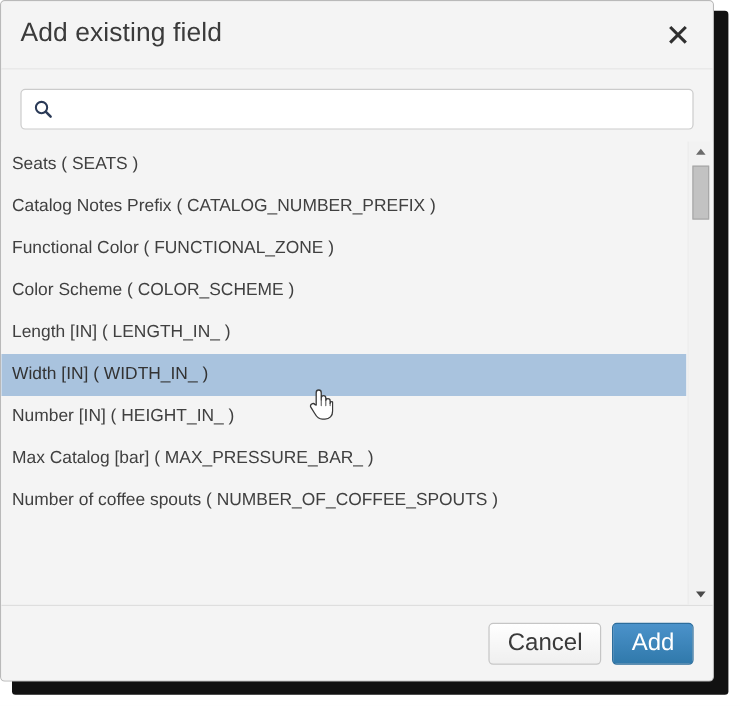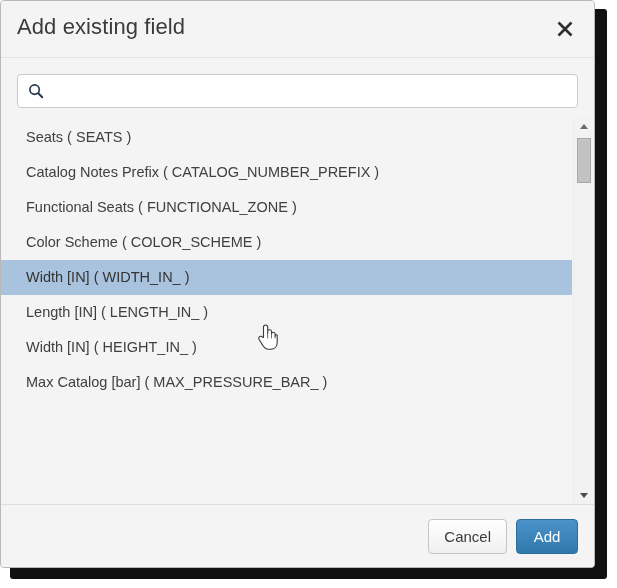--- a/index.html
+++ b/index.html
@@ -132,21 +132,21 @@
     top: 0;
     right: 22px;
     bottom: 0;
     overflow: hidden;
   }
   .list-inner { padding-top: 2px; }
 
   .list-item {
     height: 35px;
     line-height: 35px;
-    padding-left: 25px;
+    padding-left: 9px;
     padding-right: 10px;
     font-size: 14.5px;
     color: #404040;
     white-space: nowrap;
     overflow: hidden;
     cursor: default;
     box-sizing: border-box;
   }
   .list-item.selected {
     background: #a9c3de;
@@ -211,21 +211,21 @@
     display: flex;
     align-items: center;
     justify-content: flex-end;
     padding-right: 16px;
     box-sizing: border-box;
   }
   .btn {
     height: 35px;
     min-width: 62px;
     padding: 0 15px;
-    font-size: 15px;
+    font-size: 20px;
     border-radius: 4px;
     cursor: pointer;
     font-family: "Liberation Sans", sans-serif;
     box-sizing: border-box;
     display: inline-flex;
     align-items: center;
     justify-content: center;
   }
   .btn-cancel {
     background: linear-gradient(to bottom, #ffffff, #efefef);
@@ -278,26 +278,27 @@
         </svg>
         <input class="search-input" type="text" placeholder="" style="">
       </div>
 
       <div class="list-region">
 
         <div class="list-scroll">
           <div class="list-inner" id="list-inner">
               <div class="list-item">Seats ( SEATS )</div>
               <div class="list-item">Catalog Notes Prefix ( CATALOG_NUMBER_PREFIX )</div>
-              <div class="list-item">Functional Seats ( FUNCTIONAL_ZONE )</div>
+              <div class="list-item">Functional Color ( FUNCTIONAL_ZONE )</div>
               <div class="list-item">Color Scheme ( COLOR_SCHEME )</div>
+              <div class="list-item">Length [IN] ( LENGTH_IN_ )</div>
               <div class="list-item selected">Width [IN] ( WIDTH_IN_ )</div>
-              <div class="list-item">Length [IN] ( LENGTH_IN_ )</div>
-              <div class="list-item">Width [IN] ( HEIGHT_IN_ )</div>
+              <div class="list-item">Number [IN] ( HEIGHT_IN_ )</div>
               <div class="list-item">Max Catalog [bar] ( MAX_PRESSURE_BAR_ )</div>
+              <div class="list-item">Number of coffee spouts ( NUMBER_OF_COFFEE_SPOUTS )</div>
             </div>
         </div>
 
         <div class="scrollbar">
           <div class="sb-arrow up">
             <i></i>
           </div>
           <div class="sb-track">
             <div class="sb-thumb"></div>
           </div>

